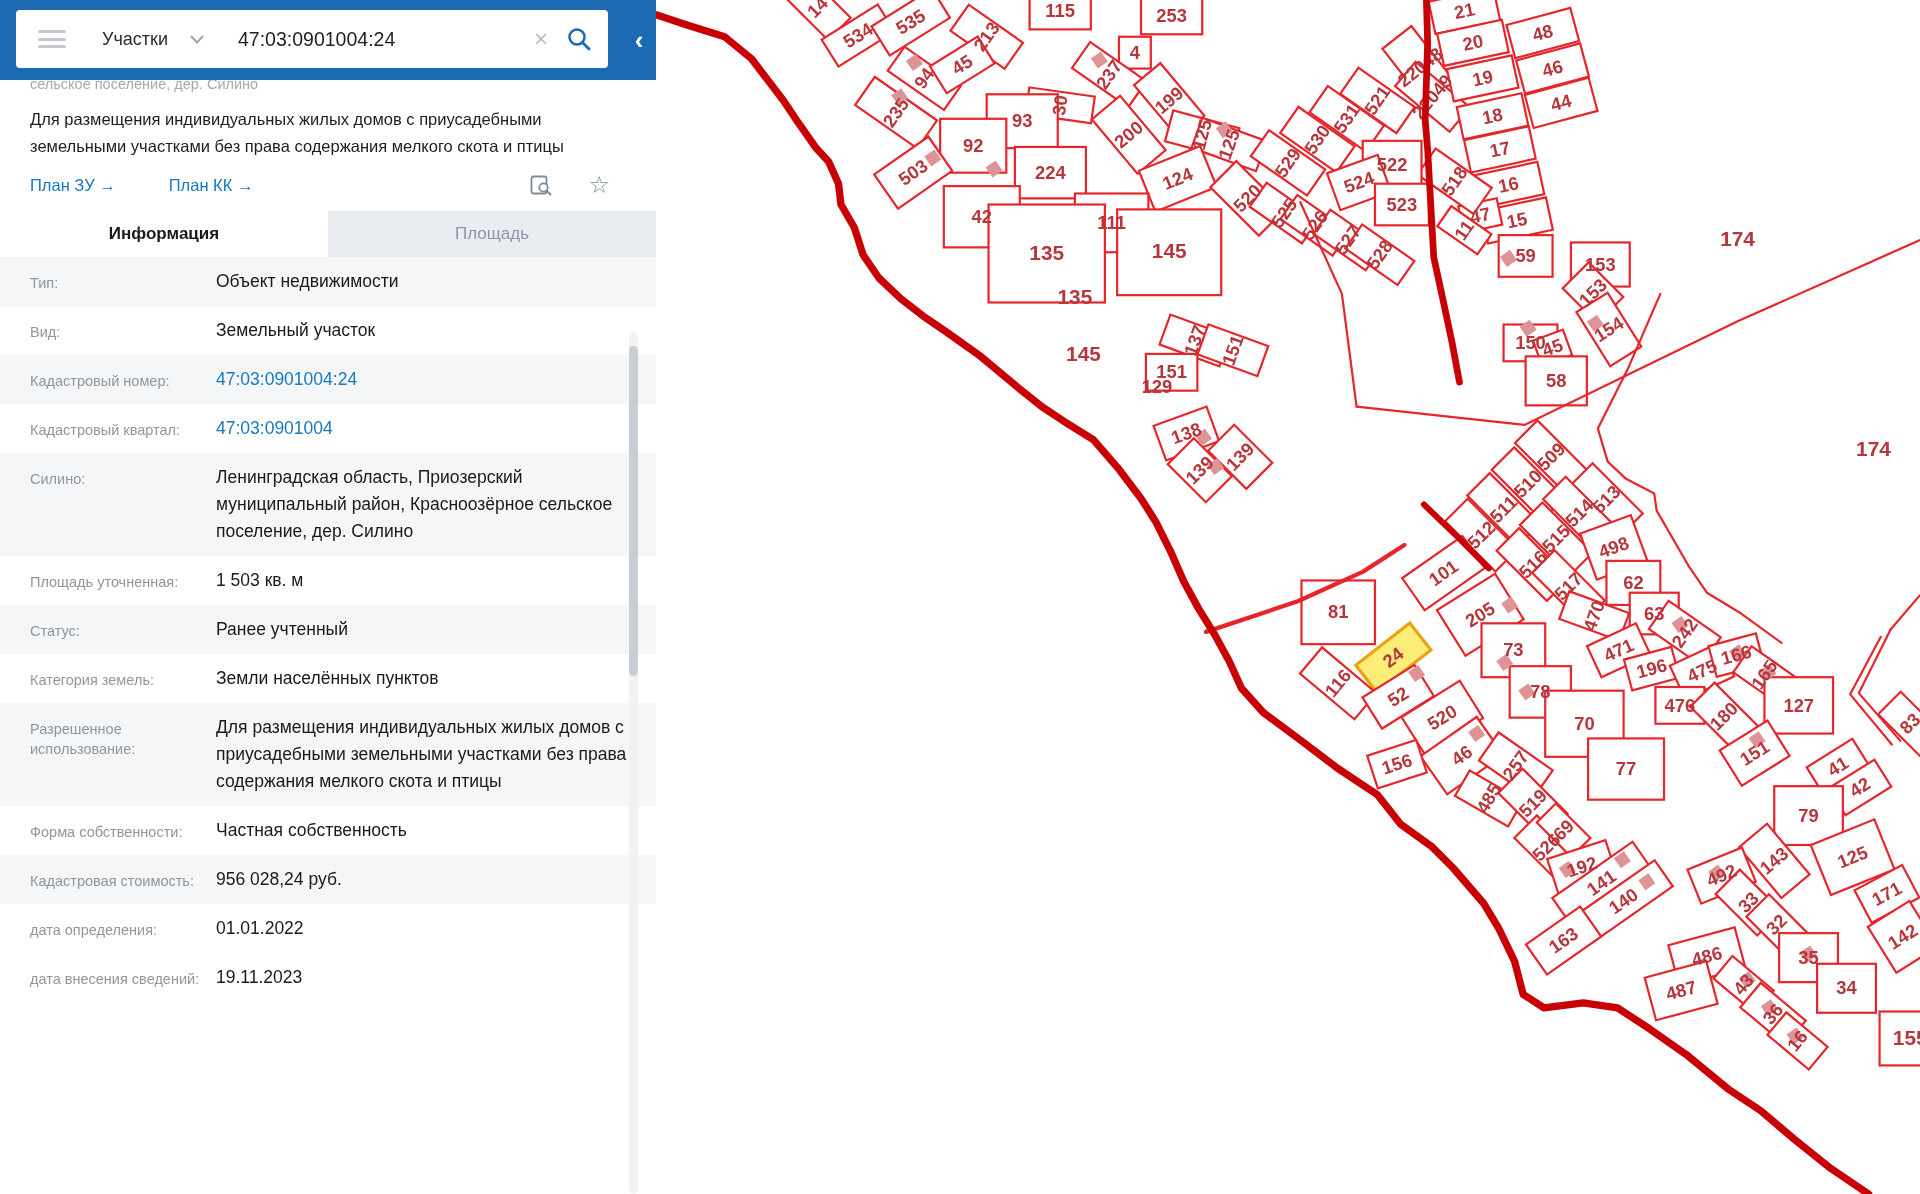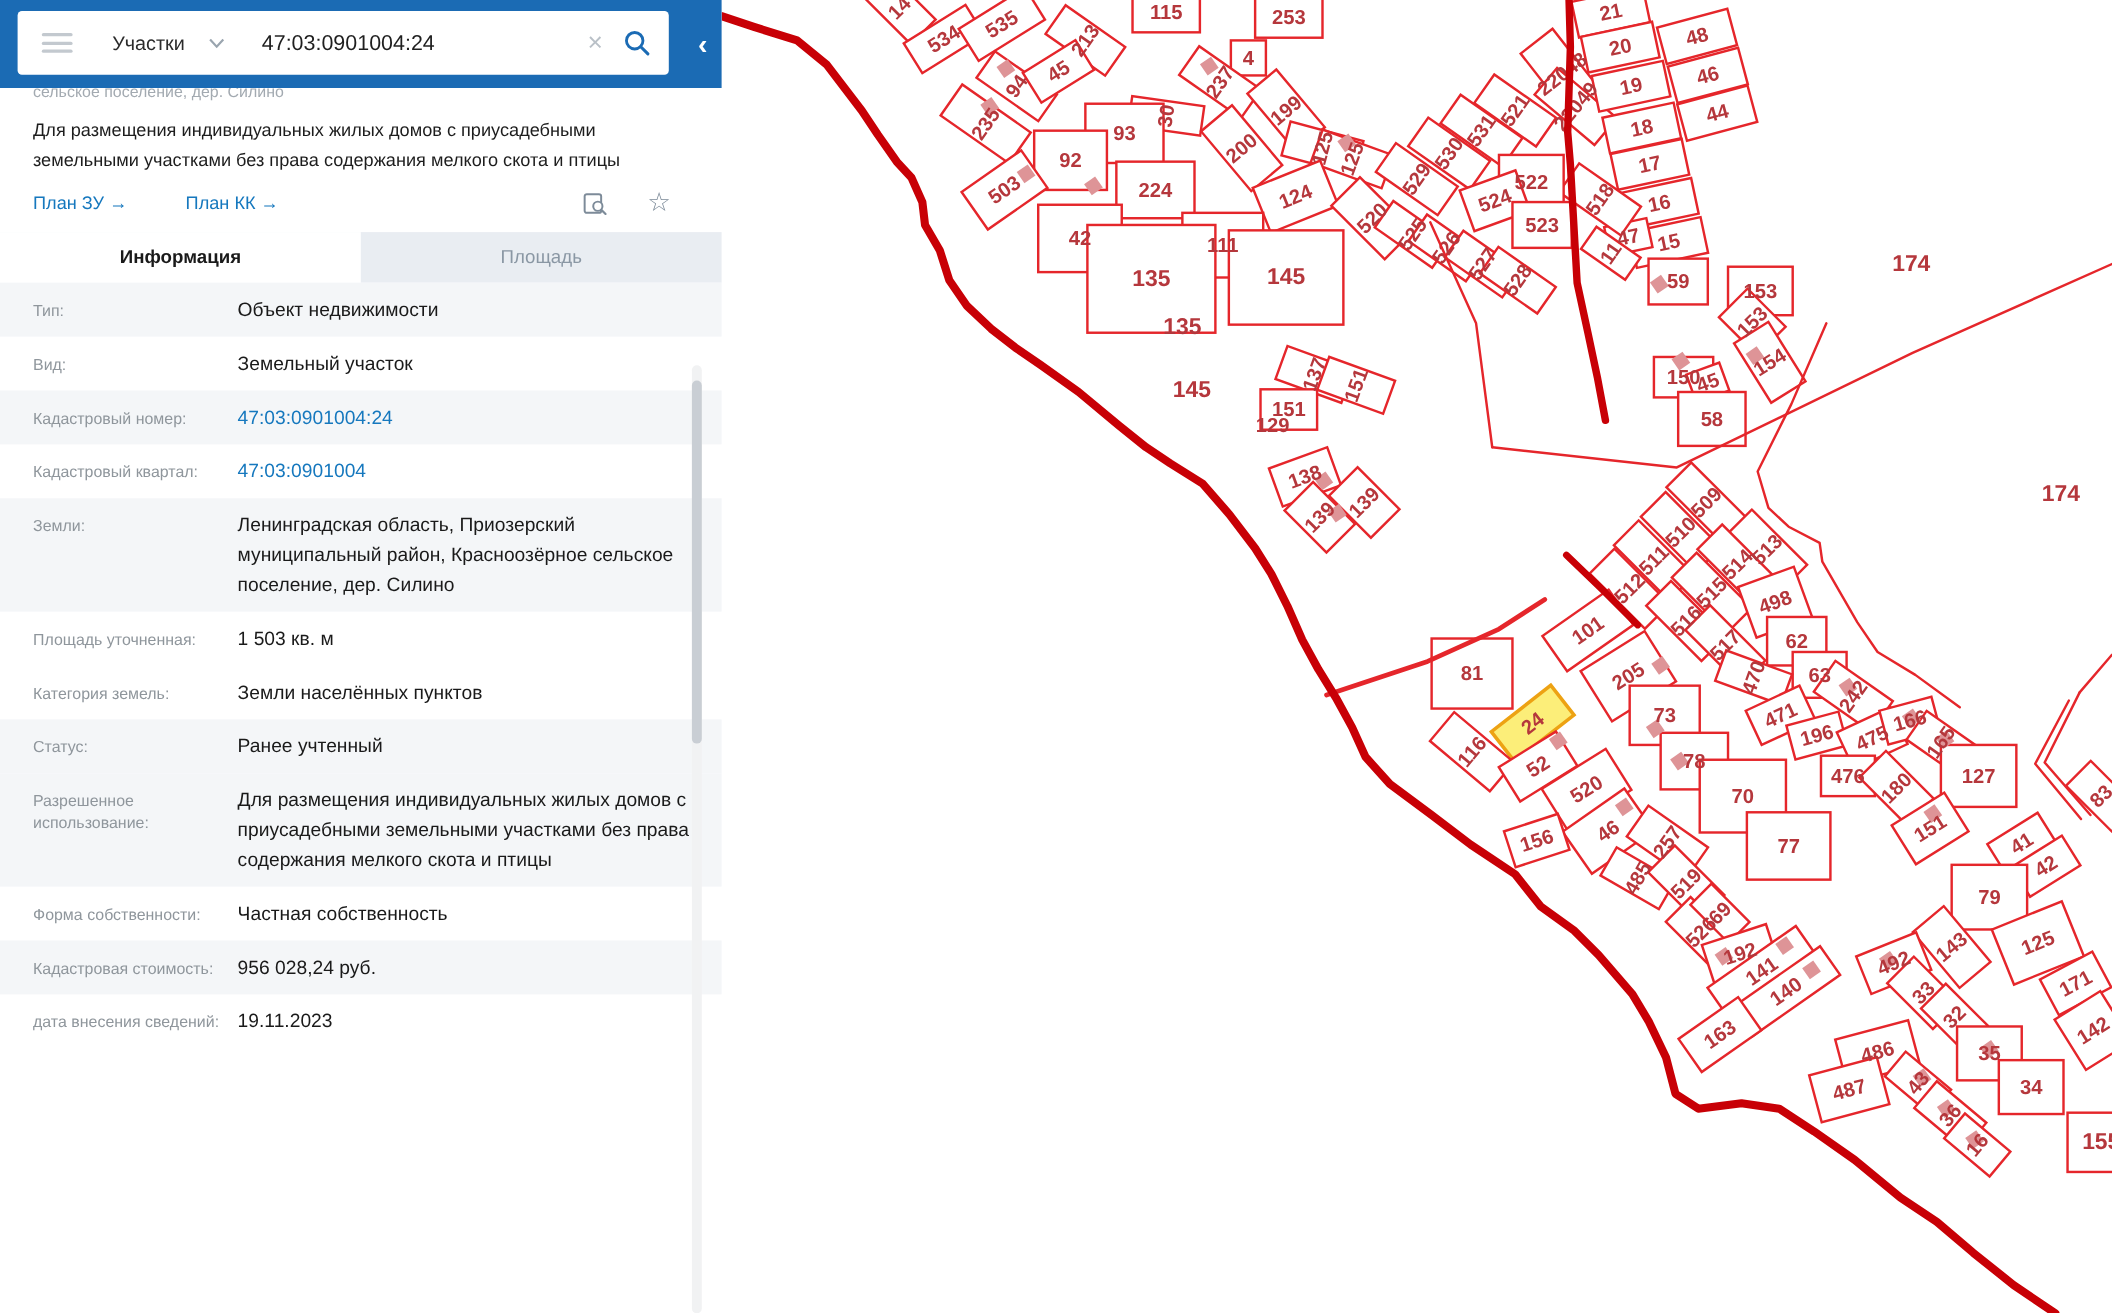--- a/index.html
+++ b/index.html
@@ -112,46 +112,50 @@
         </div>
         <div class="row odd">
           <div class="rl">Кадастровый номер:</div>
           <div class="rv link">47:03:0901004:24</div>
         </div>
         <div class="row">
           <div class="rl">Кадастровый квартал:</div>
           <div class="rv link">47:03:0901004</div>
         </div>
         <div class="row odd">
-          <div class="rl">Земли:</div>
+          <div class="rl">Силино:</div>
           <div class="rv">Ленинградская область, Приозерский муниципальный район, Красноозёрное сельское поселение, дер. Силино</div>
         </div>
         <div class="row">
           <div class="rl">Площадь уточненная:</div>
           <div class="rv">1 503 кв. м</div>
         </div>
+        <div class="row odd">
+          <div class="rl">Статус:</div>
+          <div class="rv">Ранее учтенный</div>
+        </div>
         <div class="row">
           <div class="rl">Категория земель:</div>
           <div class="rv">Земли населённых пунктов</div>
         </div>
         <div class="row odd">
-          <div class="rl">Статус:</div>
-          <div class="rv">Ранее учтенный</div>
-        </div>
-        <div class="row odd">
           <div class="rl">Разрешенное использование:</div>
           <div class="rv">Для размещения индивидуальных жилых домов с приусадебными земельными участками без права содержания мелкого скота и птицы</div>
         </div>
         <div class="row">
           <div class="rl">Форма собственности:</div>
           <div class="rv">Частная собственность</div>
         </div>
         <div class="row odd">
           <div class="rl">Кадастровая стоимость:</div>
           <div class="rv">956 028,24 руб.</div>
+        </div>
+        <div class="row">
+          <div class="rl">дата определения:</div>
+          <div class="rv">01.01.2022</div>
         </div>
         <div class="row">
           <div class="rl">дата внесения сведений:</div>
           <div class="rv">19.11.2023</div>
         </div>
       </div>
 
     <div id="scrollbar">
         <div id="scrollthumb"></div>
       </div>

